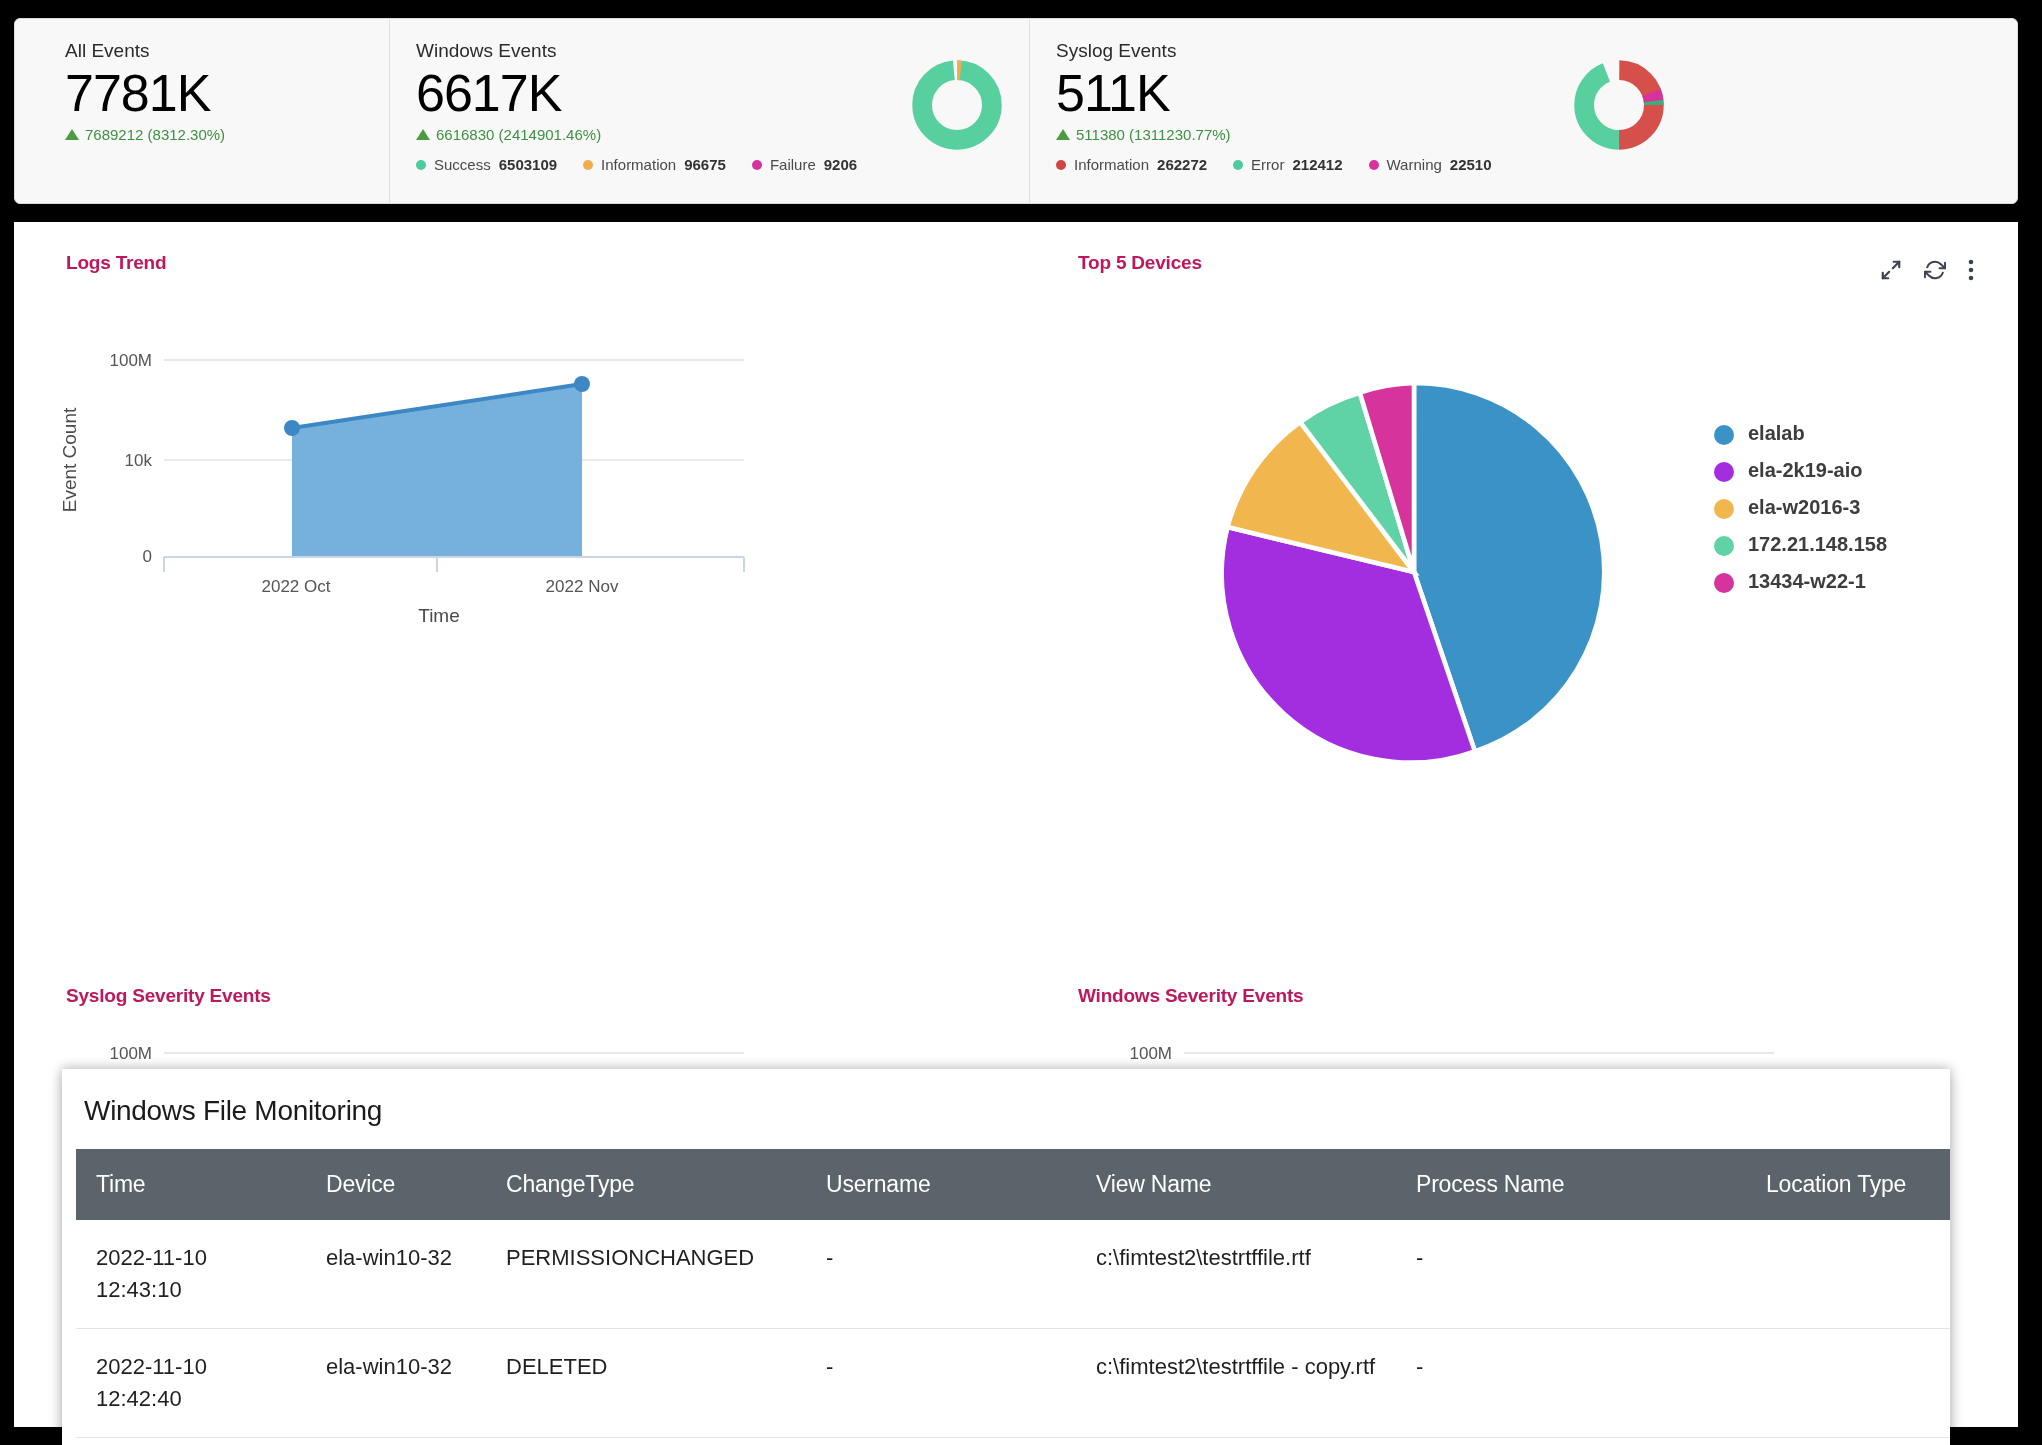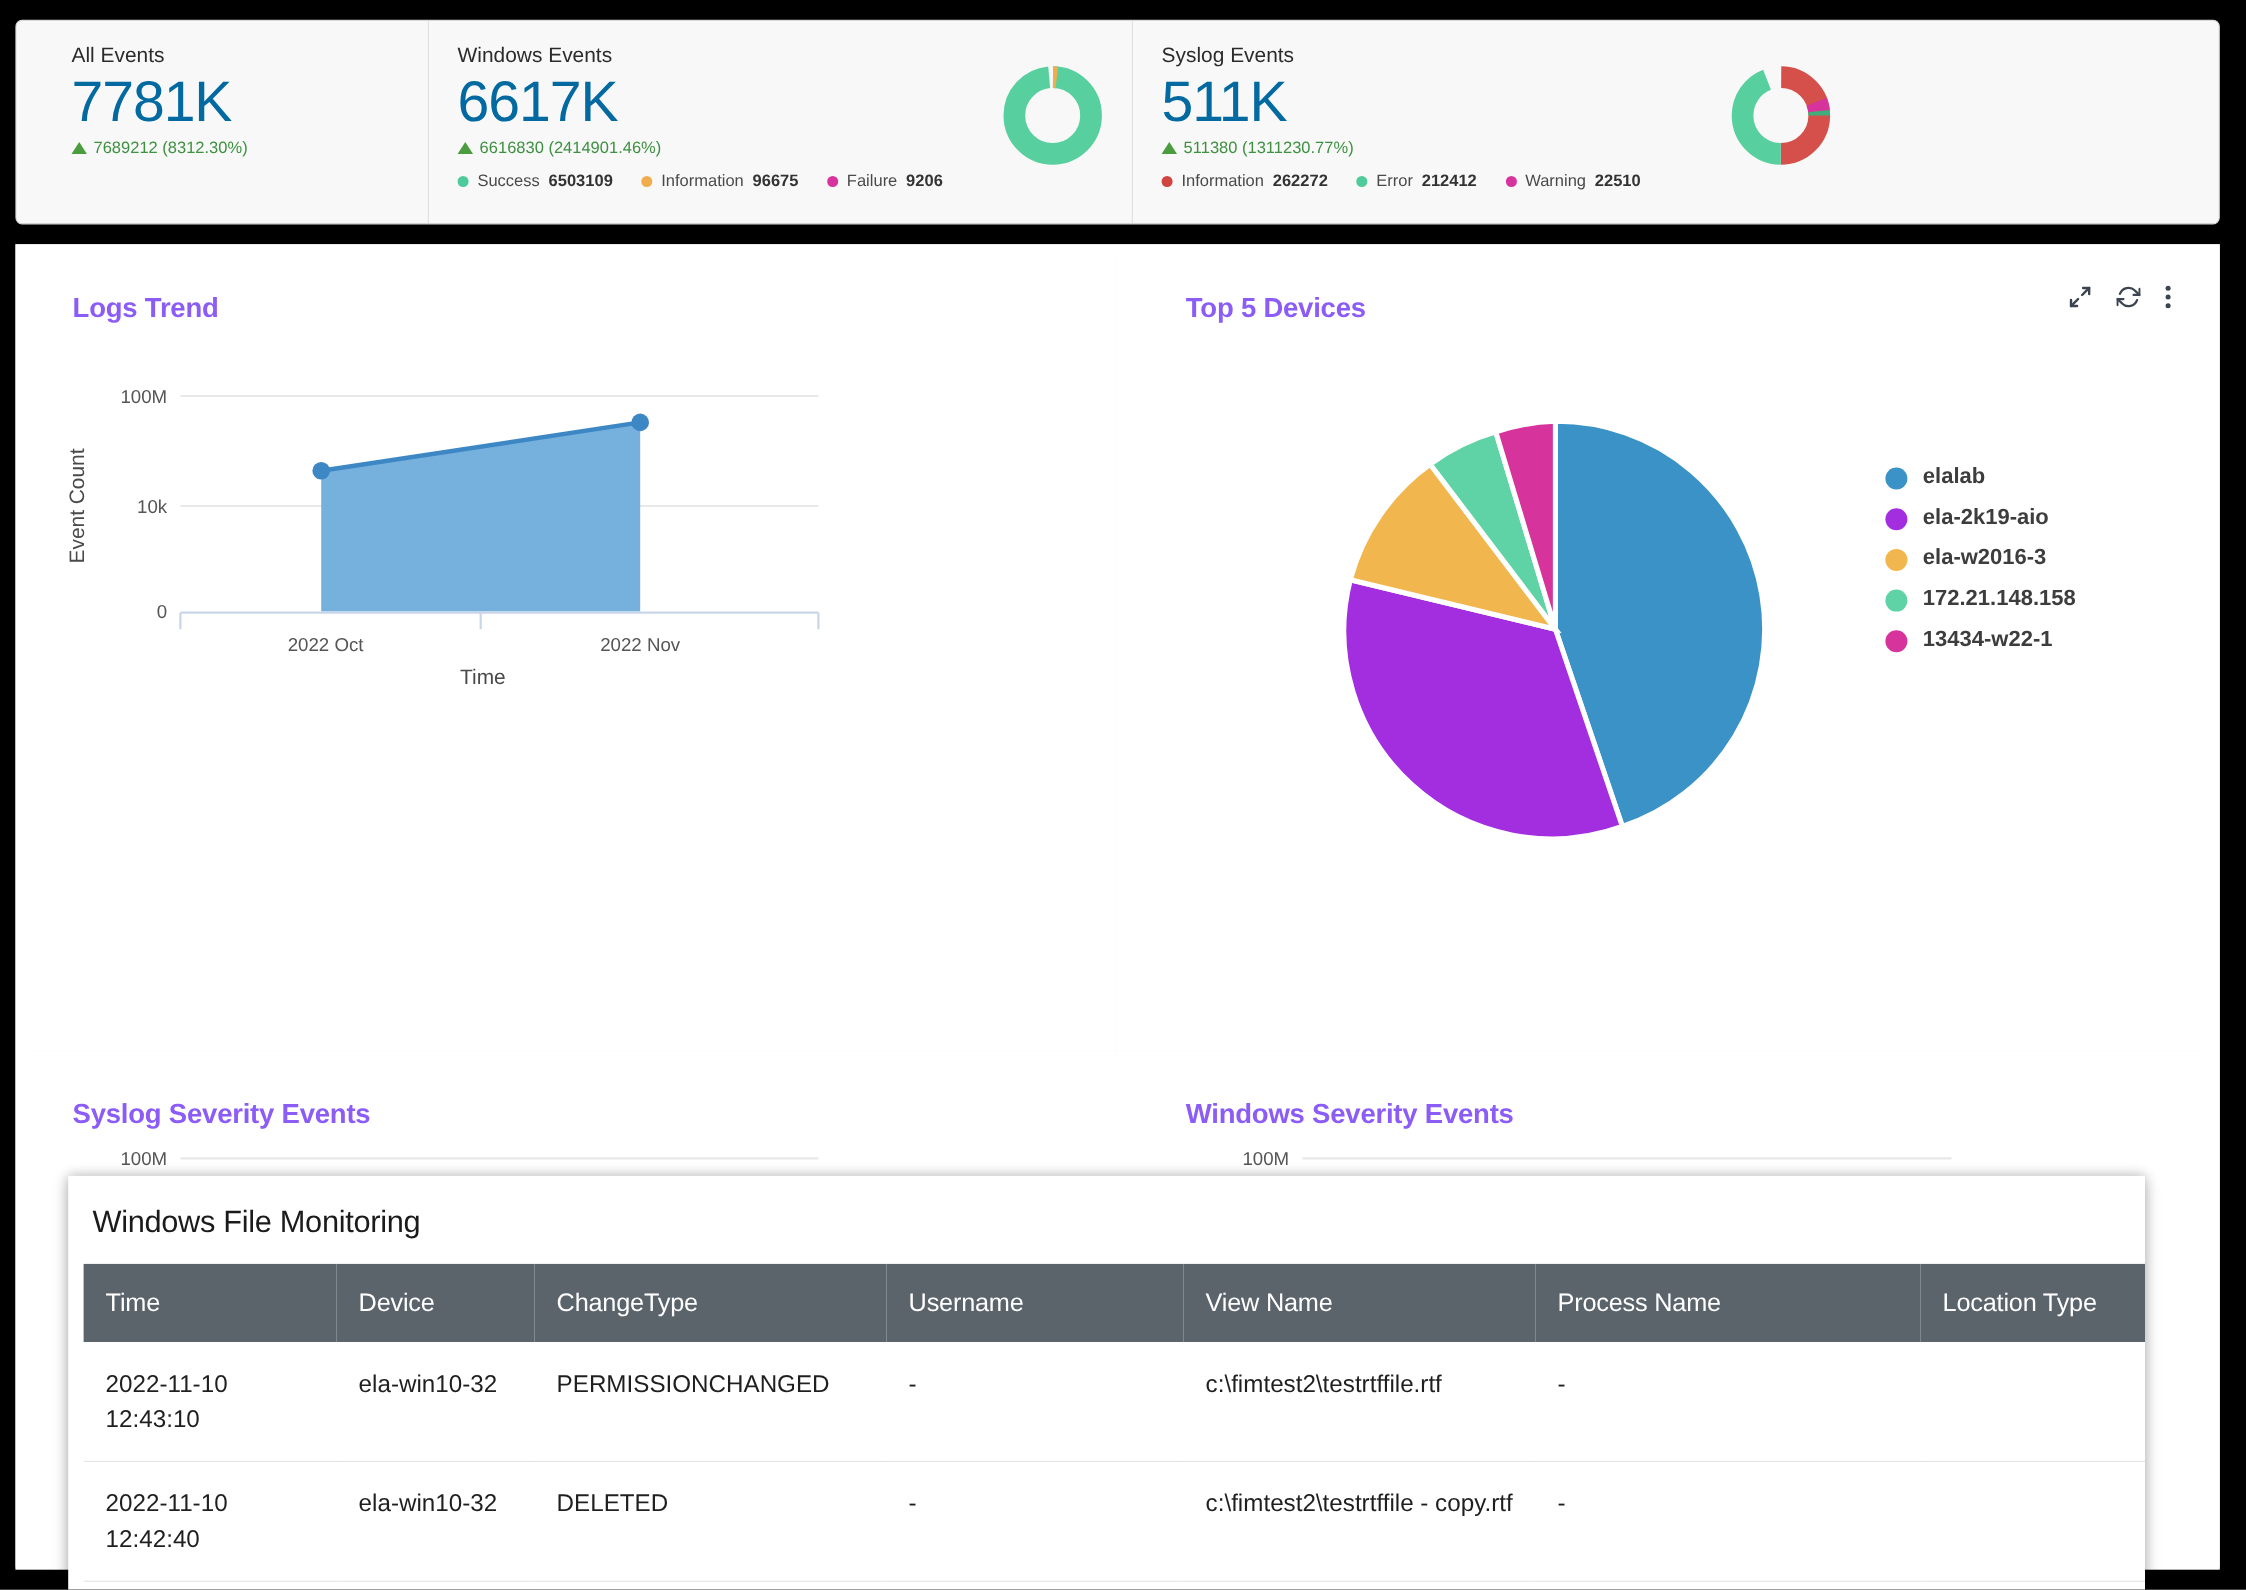--- a/index.html
+++ b/index.html
@@ -42,21 +42,21 @@
   .kpi + .kpi { border-left: 1px solid #e0e0e0; }
   .kpi-title {
     font-size: 19px;
     color: #2b2b2b;
     line-height: 1;
     margin-bottom: 6px;
   }
   .kpi-value {
     font-size: 52px;
     font-weight: 400;
-    color: #0369a1;
+    color: #000000;
     line-height: 1.04;
     letter-spacing: -1px;
   }
   .kpi-delta {
     font-size: 15px;
     color: #3d9140;
     margin-top: 6px;
     display: flex;
     align-items: center;
     gap: 6px;
@@ -111,25 +111,24 @@
     height: 1205px;
     background: #ffffff;
     overflow: hidden;
   }
   .panel {
     position: absolute;
     box-sizing: border-box;
     background: #fff;
   }
   .panel-title {
-    font-size: 25px;
+    font-size: 19px;
     font-weight: bold;
-    color: #8b5cf6;
+    color: #be185d;
     letter-spacing: -.2px;
-    margin-top: 14px;
   }
   .vdiv { position: absolute; background: #eaeaea; }
   .hdiv { position: absolute; background: #eaeaea; }
 
   .panel-tools {
     position: absolute;
     display: flex;
     align-items: center;
     gap: 22px;
   }

